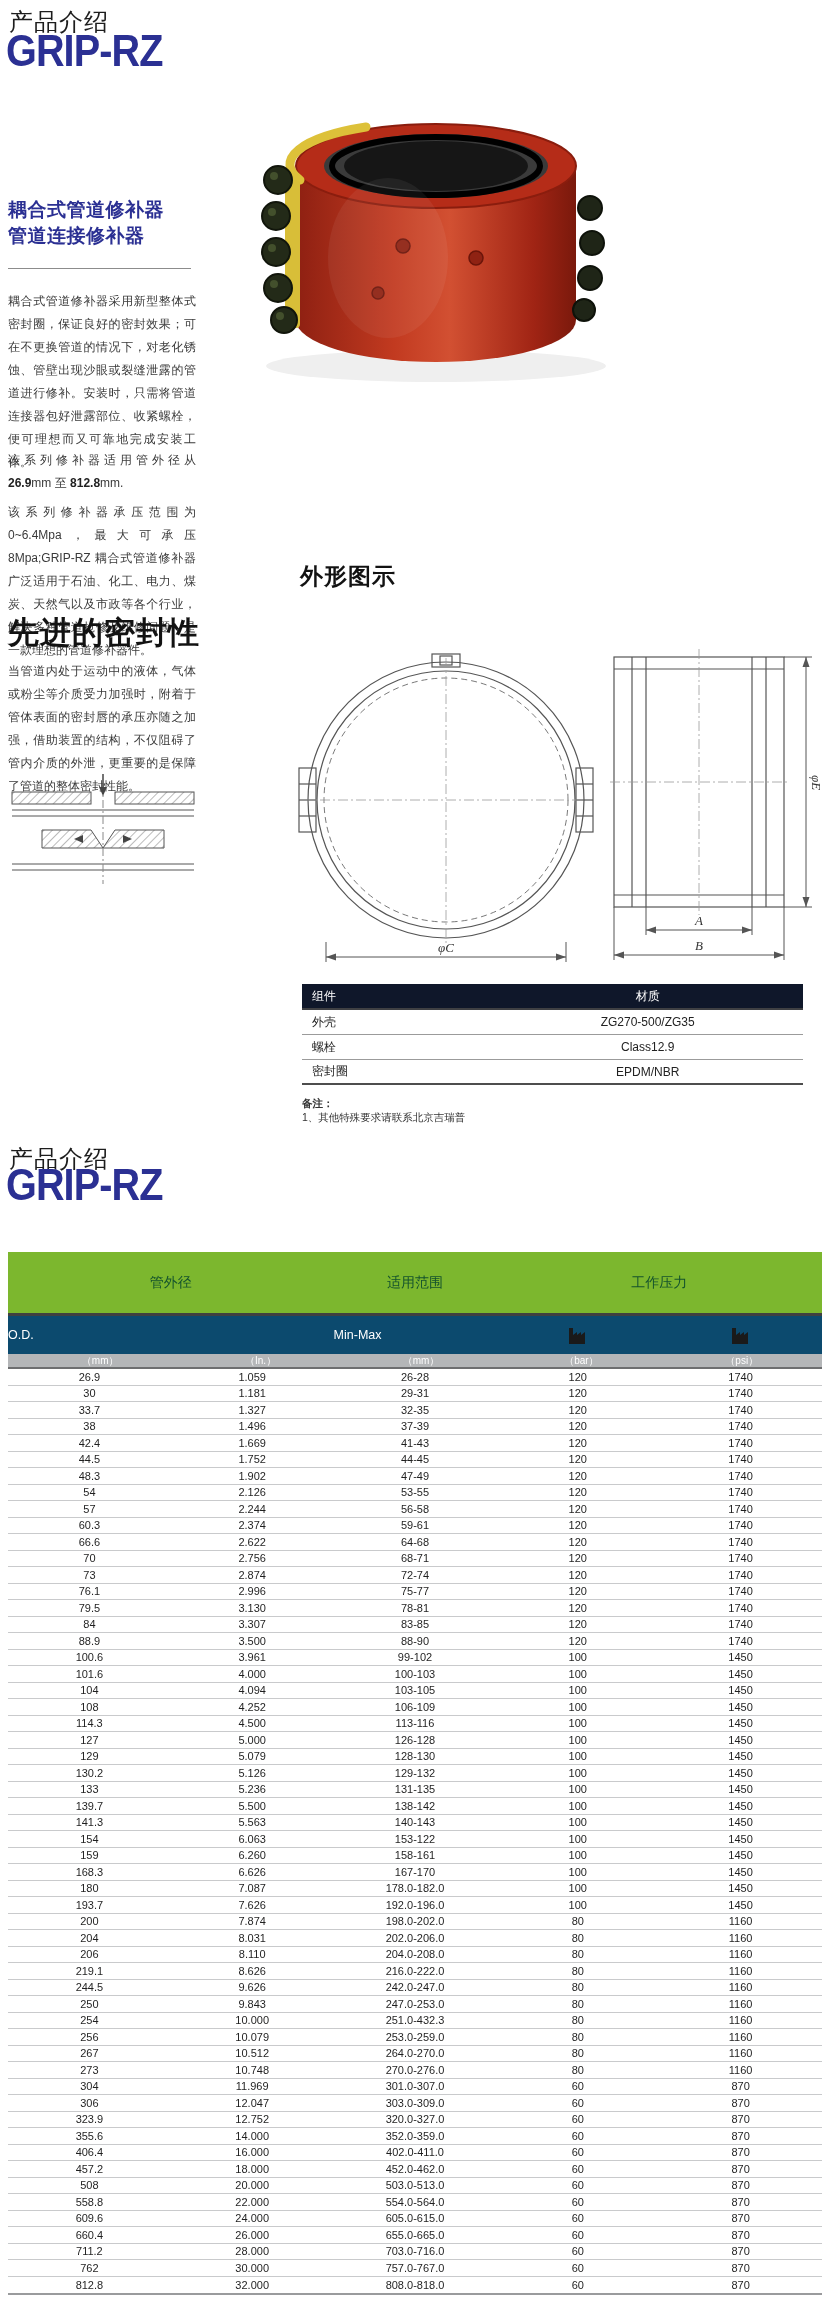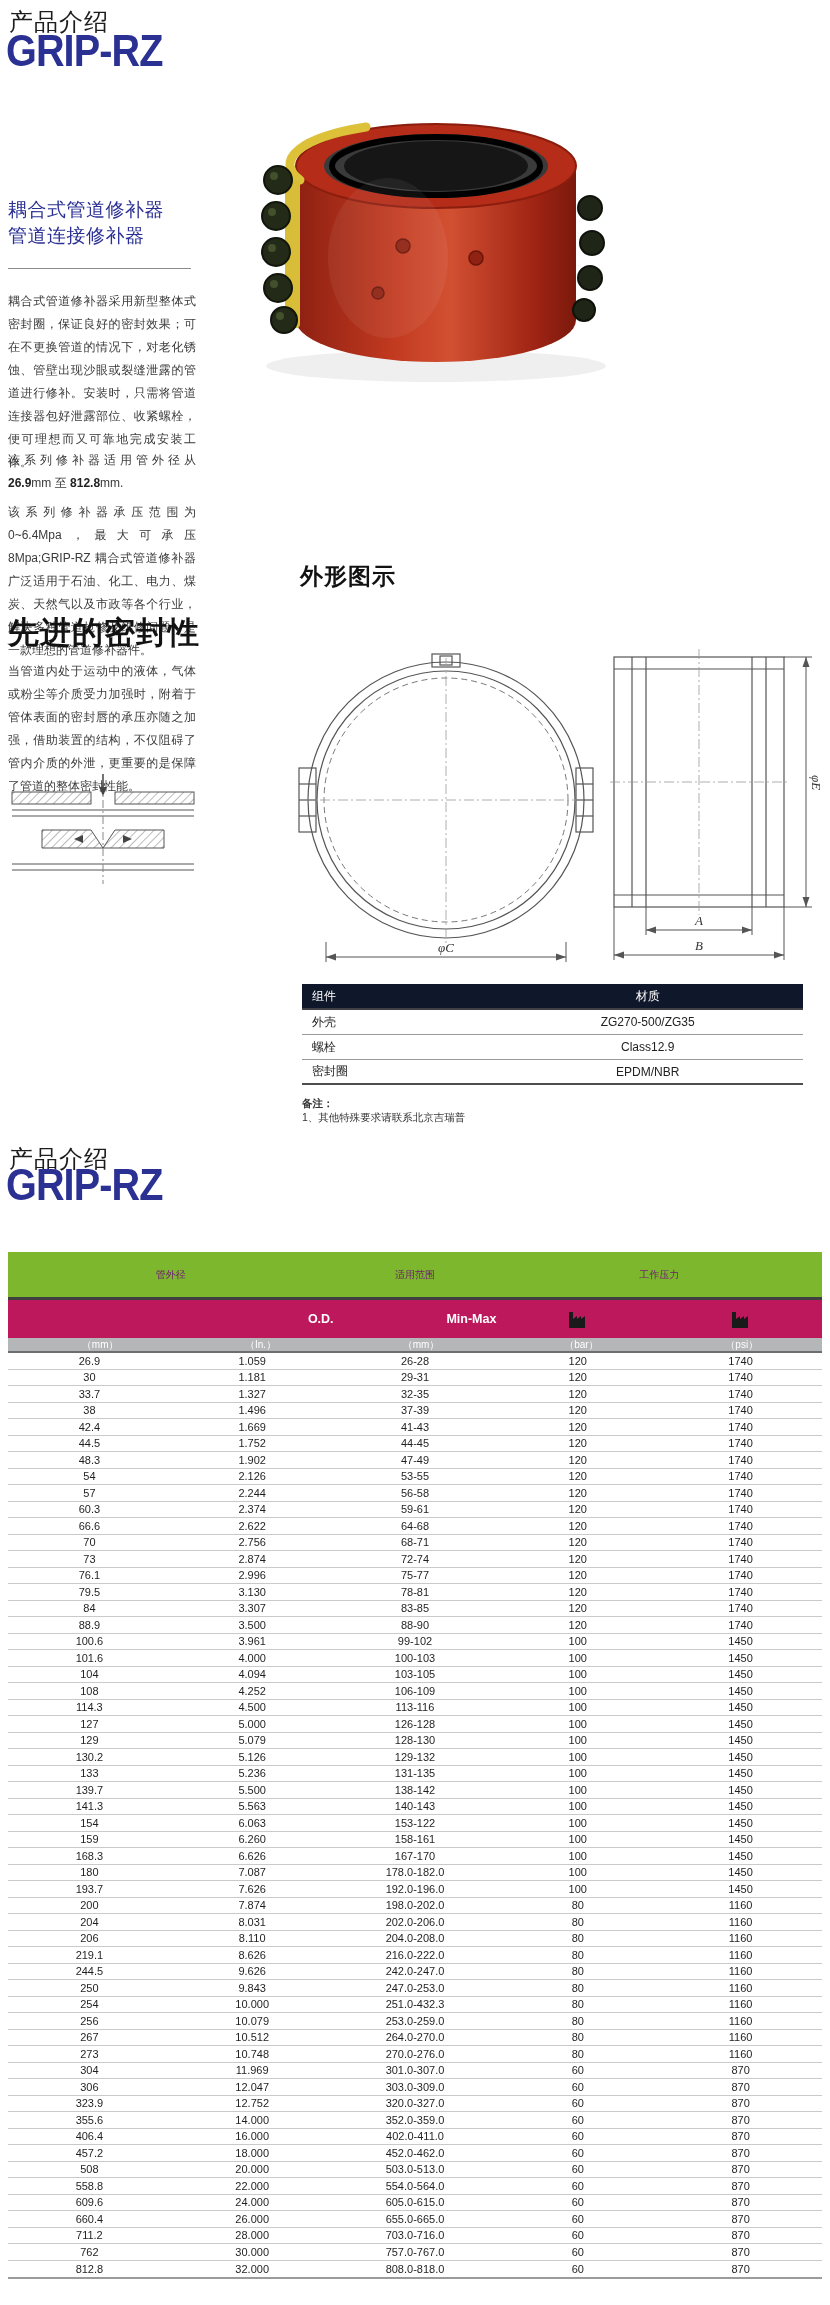--- a/index.html
+++ b/index.html
@@ -9,21 +9,21 @@
   }
   
   .kicker { position:absolute; left:9px; font-size:24px; color:#1d1d1d; letter-spacing:1px; }
   .brand  { position:absolute; left:6px; font-size:44px; font-weight:900; color:#2b3093;
             letter-spacing:-1px; transform:scaleX(.9); transform-origin:left center; }
   #kicker1 { top:6px; }  #brand1 { top:26px; }
   #kicker2 { top:1143px; } #brand2 { top:1160px; }
 
   
   .prod-title { position:absolute; left:8px; top:197px; width:200px;
-                font-size:19px; font-weight:400; color:#2b3093; line-height:26px; letter-spacing:.5px; }
+                font-size:19px; font-weight:700; color:#2b3093; line-height:26px; letter-spacing:.5px; }
   .rule { position:absolute; left:8px; top:268px; width:183px; border-top:1px solid #8c8c8c; }
   .para { position:absolute; left:8px; width:188px; font-size:12px; line-height:23px;
           text-align:justify; color:#3a3a3a; }
   #para1 { top:278px; }
   #para2 { top:437px; }
   #para3 { top:489px; }
   .para b { color:#222; }
 
   .h-outline { position:absolute; left:300px; top:561px; font-size:23px; font-weight:700; color:#121212; letter-spacing:1px; }
   .h-sealing { position:absolute; left:8px;  top:612px; font-size:31px; font-weight:700; color:#121212; letter-spacing:1px; }
@@ -46,25 +46,25 @@
           border-bottom:1px solid #9b9b9b; color:#222; box-sizing:border-box; }
   .mrow:last-child { border-bottom:2px solid #4d4d4d; }
   .mrow .mcell:first-child { padding-left:10px; }
   .mrow .mcell:last-child  { text-align:center; }
 
   .note { position:absolute; left:302px; top:1096px; font-size:10.5px; color:#333; line-height:14px; }
   .note .nt { font-weight:700; }
 
   
   .spec-table { position:absolute; left:8px; top:1252px; width:814px; border-bottom:2px solid #9a9b9d; }
-  .band-green { height:48px; background:#7cb72e; display:grid; grid-template-columns:40% 20% 40%;
-                align-items:center; color:#701a75; font-size:10px; text-align:center;
+  .band-green { height:64px; background:#7cb72e; display:grid; grid-template-columns:40% 20% 40%;
+                align-items:center; color:#14532d; font-size:14px; text-align:center;
                 border-bottom:3px solid #404040; box-sizing:border-box; }
-  .band-dark  { height:38px; background:#be185d; display:grid; grid-template-columns:repeat(5,20%);
-                align-items:center; color:#fff; font-size:12.5px; text-align:right;font-weight:bold; }
+  .band-dark  { height:38px; background:#0c4a6e; display:grid; grid-template-columns:repeat(5,20%);
+                align-items:center; color:#fff; font-size:12.5px; text-align:left; }
   .band-dark .icon { display:flex; justify-content:center; align-items:center; }
   .band-light { height:15px; background:#b4b6b8; display:grid; grid-template-columns:repeat(5,20%);
                 align-items:center; color:#fff; font-size:10px; text-align:center;
                 border-bottom:2px solid #6d6e70; box-sizing:border-box;padding-left:12px; }
   .srow  { display:grid; grid-template-columns:repeat(5,20%); height:16.5px; align-items:center;
            text-align:center; font-size:11px; color:#1f1f1f; border-bottom:1px solid #c9cacc;
            box-sizing:border-box; }
   .srow:last-child { border-bottom:none; }
 </style>
 </head>

